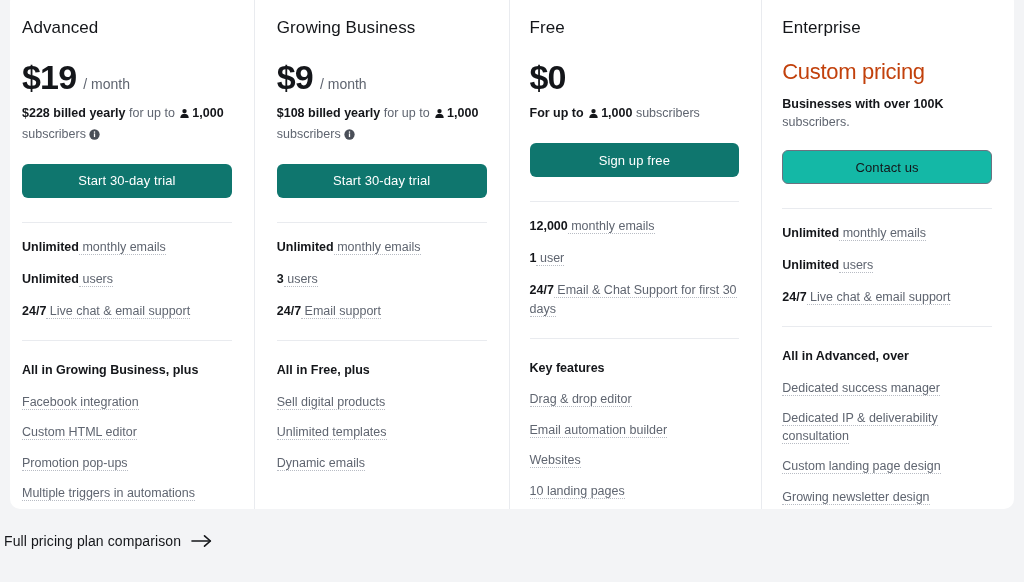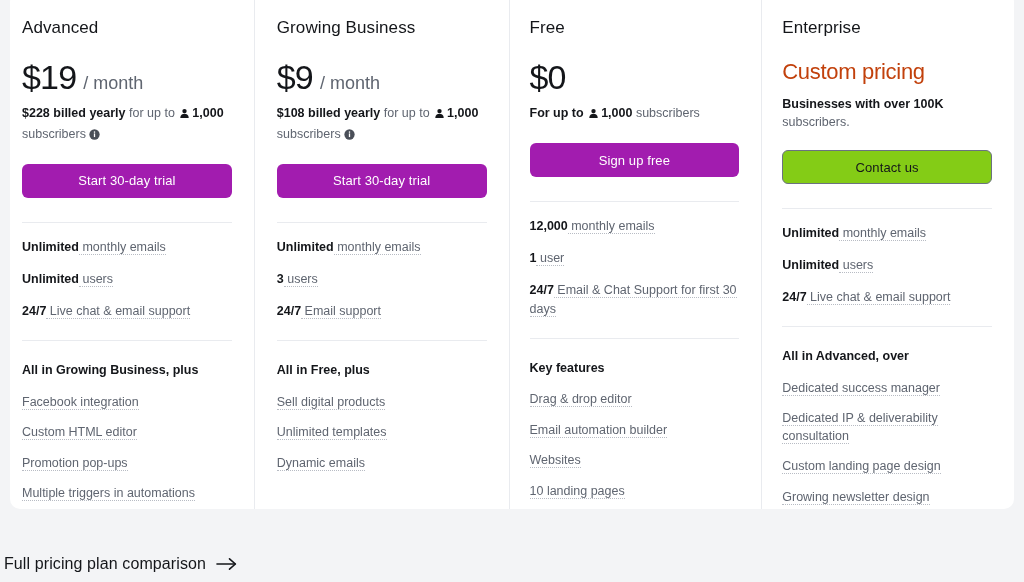--- a/index.html
+++ b/index.html
@@ -56,27 +56,27 @@
     line-height: 1.2;
   }
   .price-row {
     display: flex;
     align-items: baseline;
     margin: 0 0 6px 0;
     min-height: 38px;
   }
   .price-amount {
     font-size: 34px;
-    font-weight: 400;
+    font-weight: 700;
     color: #14161a;
     letter-spacing: -0.8px;
     line-height: 1.05;
   }
   .price-period {
-    font-size: 18px;
+    font-size: 14px;
     color: #5f6570;
     margin-left: 7px;
     font-weight: 400;
   }
   .custom-price {
     font-size: 22px;
     font-weight: 400;
     color: #c2410c;
     letter-spacing: -0.3px;
     line-height: 1.1;
@@ -115,26 +115,26 @@
     height: 34px;
     border-radius: 6px;
     font-size: 13px;
     font-weight: 400;
     cursor: pointer;
     box-sizing: border-box;
     max-width: 217px;
     letter-spacing: 0.1px;
   }
   .btn-primary {
-    background: #a21caf;
+    background: #0f766e;
     color: #ffffff;
     border: none;
   }
   .btn-outline {
-    background: #84cc16;
+    background: #14b8a6;
     color: #14161a;
     border: 1px solid #6b7280;
   }
   .divider {
     border: none;
     border-top: 1px solid #e9ebef;
     margin: 20px 0 0 0;
     max-width: 217px;
   }
   .feature-list {
@@ -174,25 +174,25 @@
   .extra-list li {
     font-size: 12.5px;
     line-height: 1.4;
     color: #5f6570;
     margin-top: 13px;
   }
   .extra-list li:first-child { margin-top: 14px; }
   .footer-link {
     position: absolute;
     left: 4px;
-    top: 555px;
+    top: 533px;
     display: flex;
     align-items: center;
     gap: 10px;
-    font-size: 16px;
+    font-size: 14px;
     color: #14161a;
     cursor: pointer;
     letter-spacing: 0.1px;
   }
   .arrow-icon {
     display: inline-flex;
     align-items: center;
   }
 </style>
 </head>

